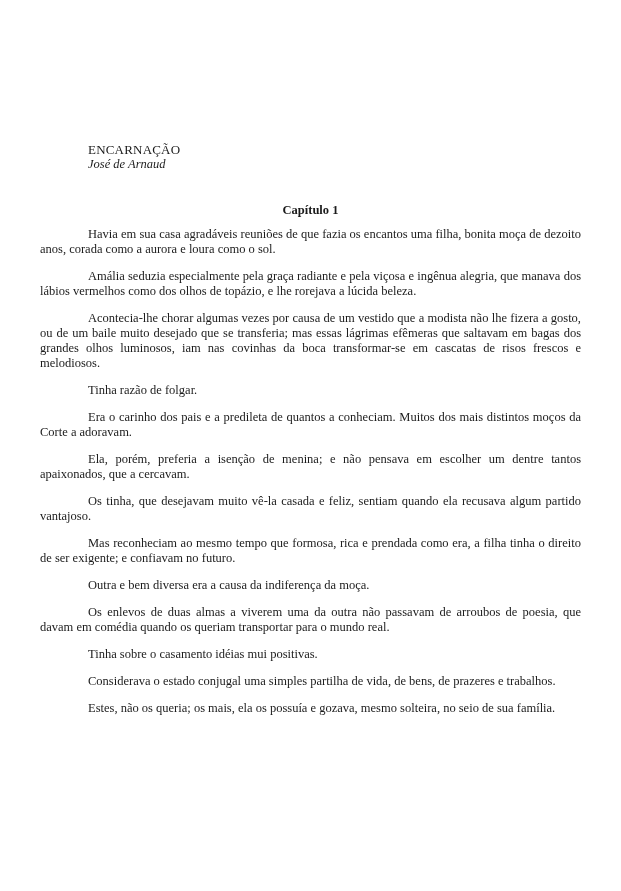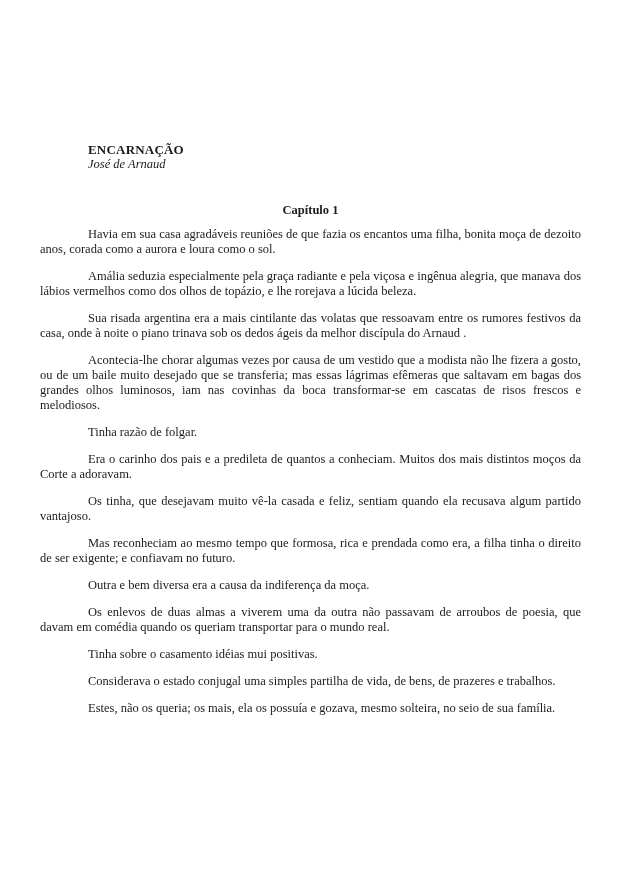--- a/index.html
+++ b/index.html
@@ -20,21 +20,21 @@
     background: #ffffff;
     overflow: hidden;
   }
   .content {
     position: absolute;
     left: 40px;
     top: 142px;
     width: 541px;
   }
   .title {
-    font-weight: bold;
+    font-weight: normal;
     font-size: 13px;
     line-height: 15px;
     padding-left: 48px;
     letter-spacing: 0.2px;
   }
   .author {
     font-style: italic;
     font-size: 12.5px;
     line-height: 15px;
     padding-left: 48px;
@@ -61,24 +61,24 @@
 <body>
 
 <div class="page">
   <div class="content">
     <div class="title">ENCARNAÇÃO</div>
     <div class="author">José de Arnaud</div>
     <div class="chapter">Capítulo 1</div>
     <div class="paragraphs" id="paragraphs">
         <p class="para">Havia em sua casa agradáveis reuniões de que fazia os encantos uma filha, bonita moça de dezoito anos, corada como a aurora e loura como o sol.</p>
         <p class="para">Amália seduzia especialmente pela graça radiante e pela viçosa e ingênua alegria, que manava dos lábios vermelhos como dos olhos de topázio, e lhe rorejava a lúcida beleza.</p>
-        <p class="para">Sua risada argentina era a mais cintilante das volatas que ressoavam entre os rumores festivos da casa, onde à noite o piano trinava sob os dedos ágeis da melhor discípula do Arnaud .</p>
         <p class="para">Acontecia-lhe chorar algumas vezes por causa de um vestido que a modista não lhe fizera a gosto, ou de um baile muito desejado que se transferia; mas essas lágrimas efêmeras que saltavam em bagas dos grandes olhos luminosos, iam nas covinhas da boca transformar-se em cascatas de risos frescos e melodiosos.</p>
         <p class="para">Tinha razão de folgar.</p>
         <p class="para">Era o carinho dos pais e a predileta de quantos a conheciam. Muitos dos mais distintos moços da Corte a adoravam.</p>
+        <p class="para">Ela, porém, preferia a isenção de menina; e não pensava em escolher um dentre tantos apaixonados, que a cercavam.</p>
         <p class="para">Os tinha, que desejavam muito vê-la casada e feliz, sentiam quando ela recusava algum partido vantajoso.</p>
         <p class="para">Mas reconheciam ao mesmo tempo que formosa, rica e prendada como era, a filha tinha o direito de ser exigente; e confiavam no futuro.</p>
         <p class="para">Outra e bem diversa era a causa da indiferença da moça.</p>
         <p class="para">Os enlevos de duas almas a viverem uma da outra não passavam de arroubos de poesia, que davam em comédia quando os queriam transportar para o mundo real.</p>
         <p class="para">Tinha sobre o casamento idéias mui positivas.</p>
         <p class="para">Considerava o estado conjugal uma simples partilha de vida, de bens, de prazeres e trabalhos.</p>
         <p class="para">Estes, não os queria; os mais, ela os possuía e gozava, mesmo solteira, no seio de sua família.</p>
       </div>
   </div>
 </div>

